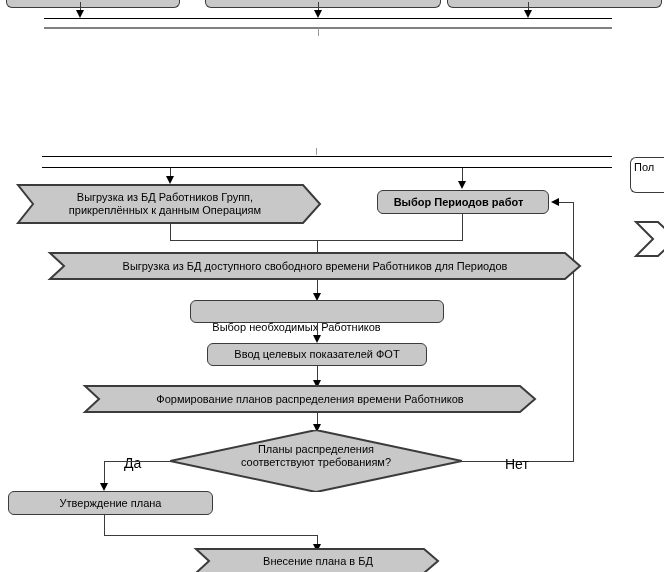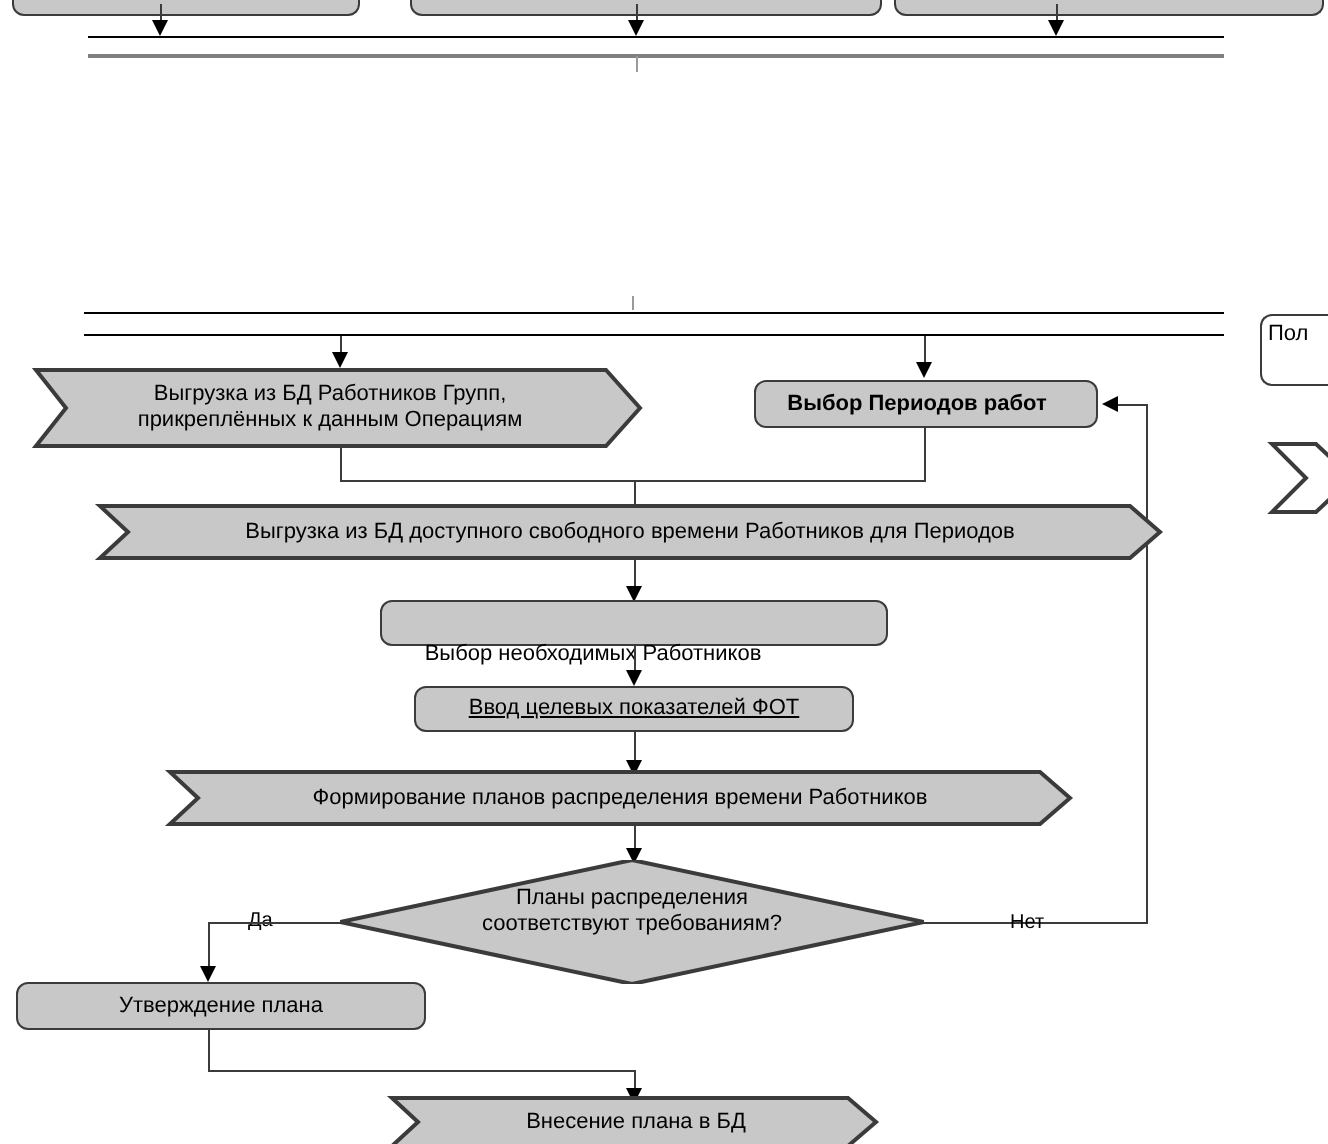--- a/index.html
+++ b/index.html
@@ -104,21 +104,21 @@
   .arrow-left {
     position: absolute;
     width: 0;
     height: 0;
     border-top: 4.5px solid transparent;
     border-bottom: 4.5px solid transparent;
     border-right: 8px solid #000000;
   }
   .edge-label {
     position: absolute;
-    font-size: 10px;
+    font-size: 14px;
     color: #000000;
     white-space: nowrap;
   }
   .tick {
     position: absolute;
     width: 0;
     border-left: 1px solid #9a9a9a;
   }
 </style>
 </head>
@@ -189,21 +189,21 @@
   <div class="vline" style="left:317px; top:279px; height:16px;"></div>
   <div class="arrow-down" style="left:313px; top:293px;"></div>
 
   <div class="rrect" style="left:190px; top:300px; width:254px; height:23px;"></div>
   <div class="node-text" style="left:190px; top:316px; width:213px; height:23px;">Выбор необходимых Работников</div>
 
   <div class="vline" style="left:317px; top:323px; height:14px;"></div>
   <div class="arrow-down" style="left:313px; top:335px;"></div>
 
   <div class="rrect" style="left:207px; top:343px; width:220px; height:23px;"></div>
-  <div class="node-text" style="left:207px; top:343px; width:220px; height:23px;text-decoration:underline;">Ввод целевых показателей ФОТ</div>
+  <div class="node-text" style="left:207px; top:343px; width:220px; height:23px;">Ввод целевых показателей ФОТ</div>
 
   <div class="vline" style="left:317px; top:366px; height:16px;"></div>
   <div class="arrow-down" style="left:313px; top:380px;"></div>
 
   <div class="chevron" style="left:85px; top:386px; width:450px; height:26px; background:transparent;">
     <div class="chevron-outline">
       <svg viewBox="0 0 450 26" preserveAspectRatio="none">
         <polygon points="0,0 435,0 450,13 435,26 0,26 14,13" fill="#c8c8c8" stroke="#3b3b3b" stroke-width="2"></polygon>
       </svg>
     </div>

